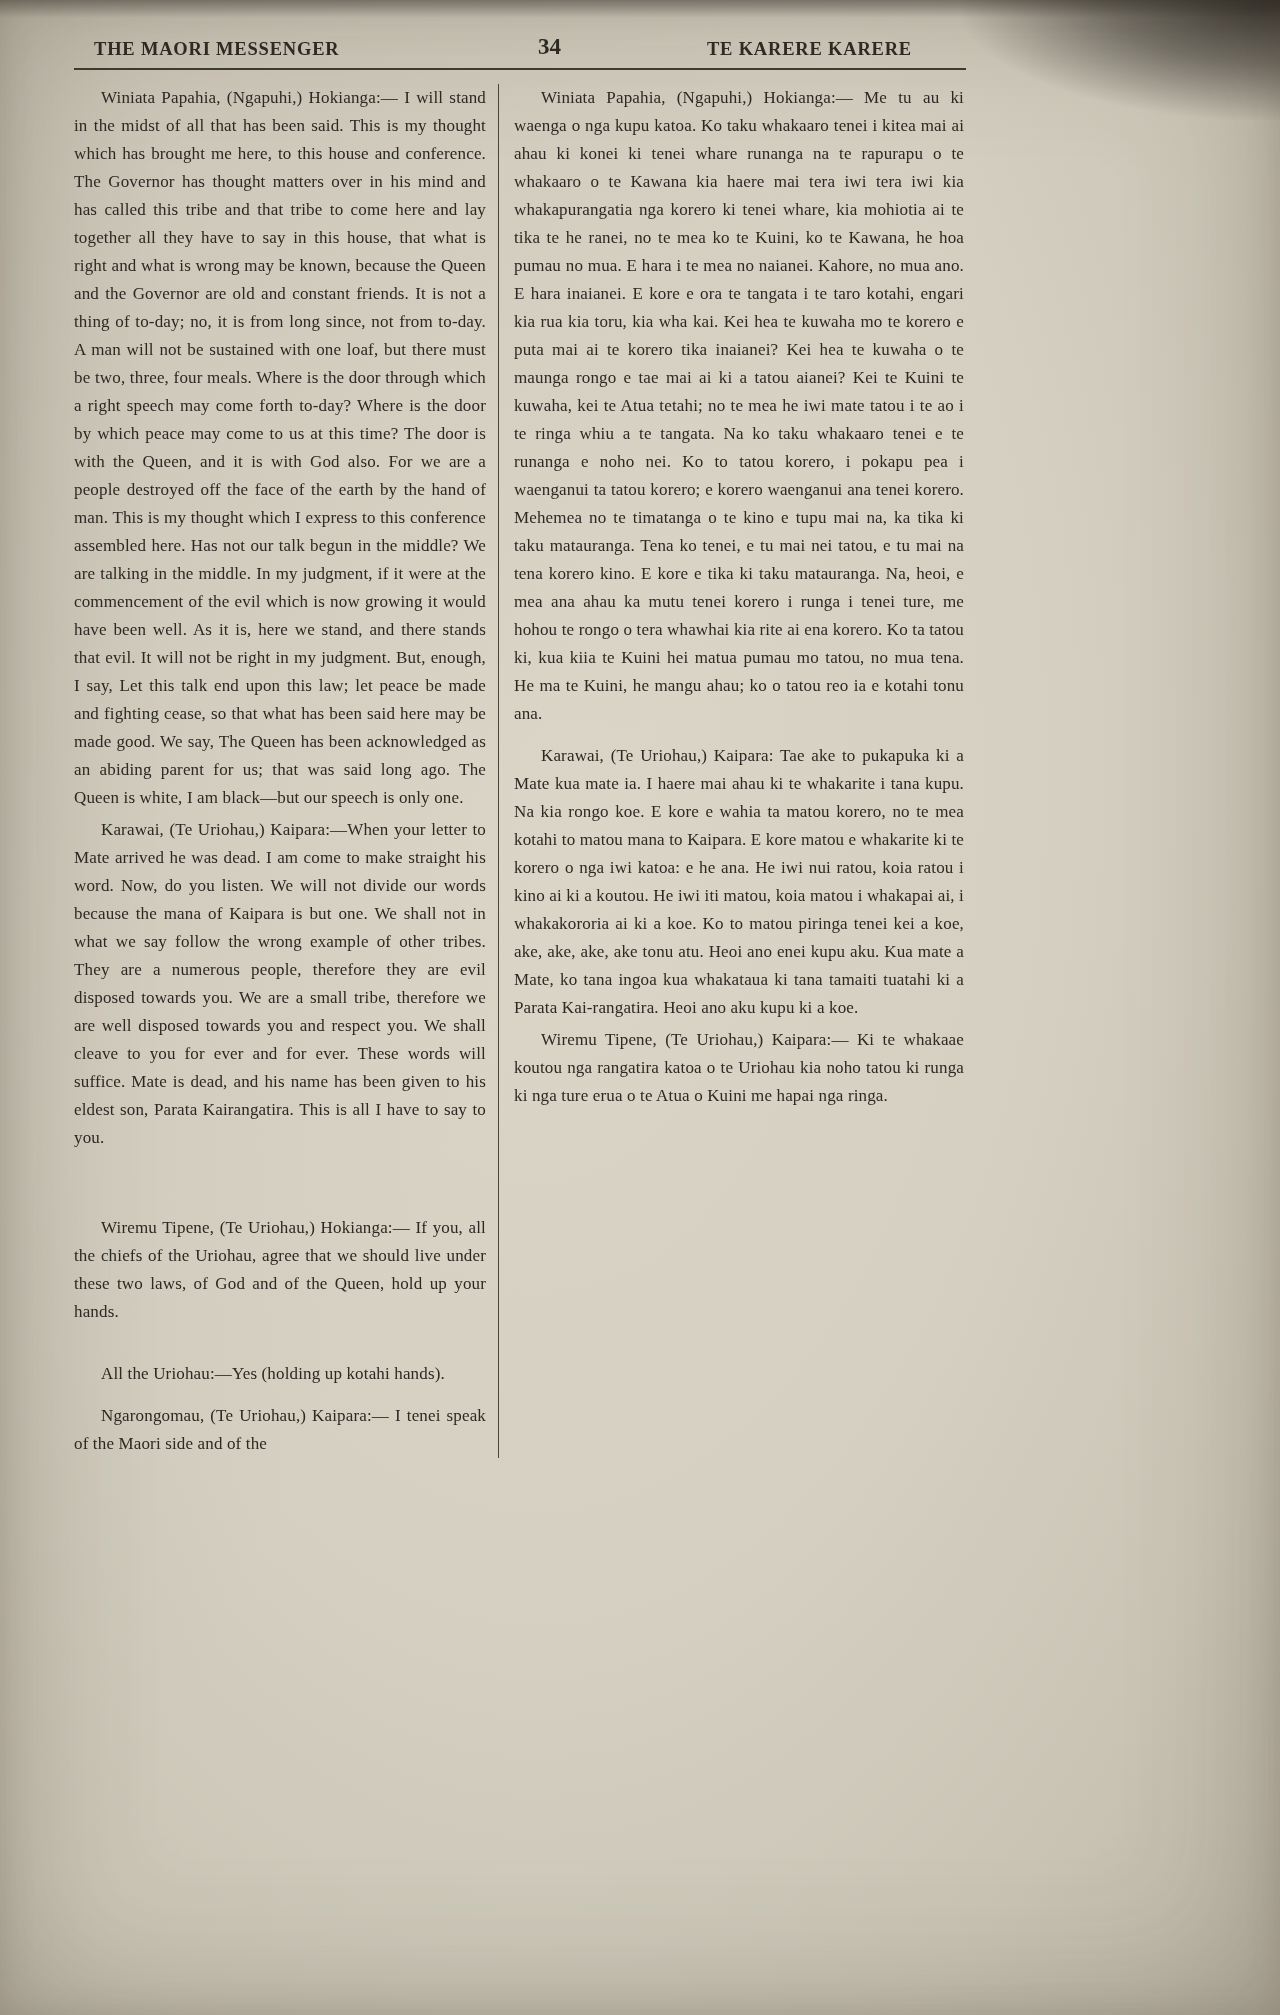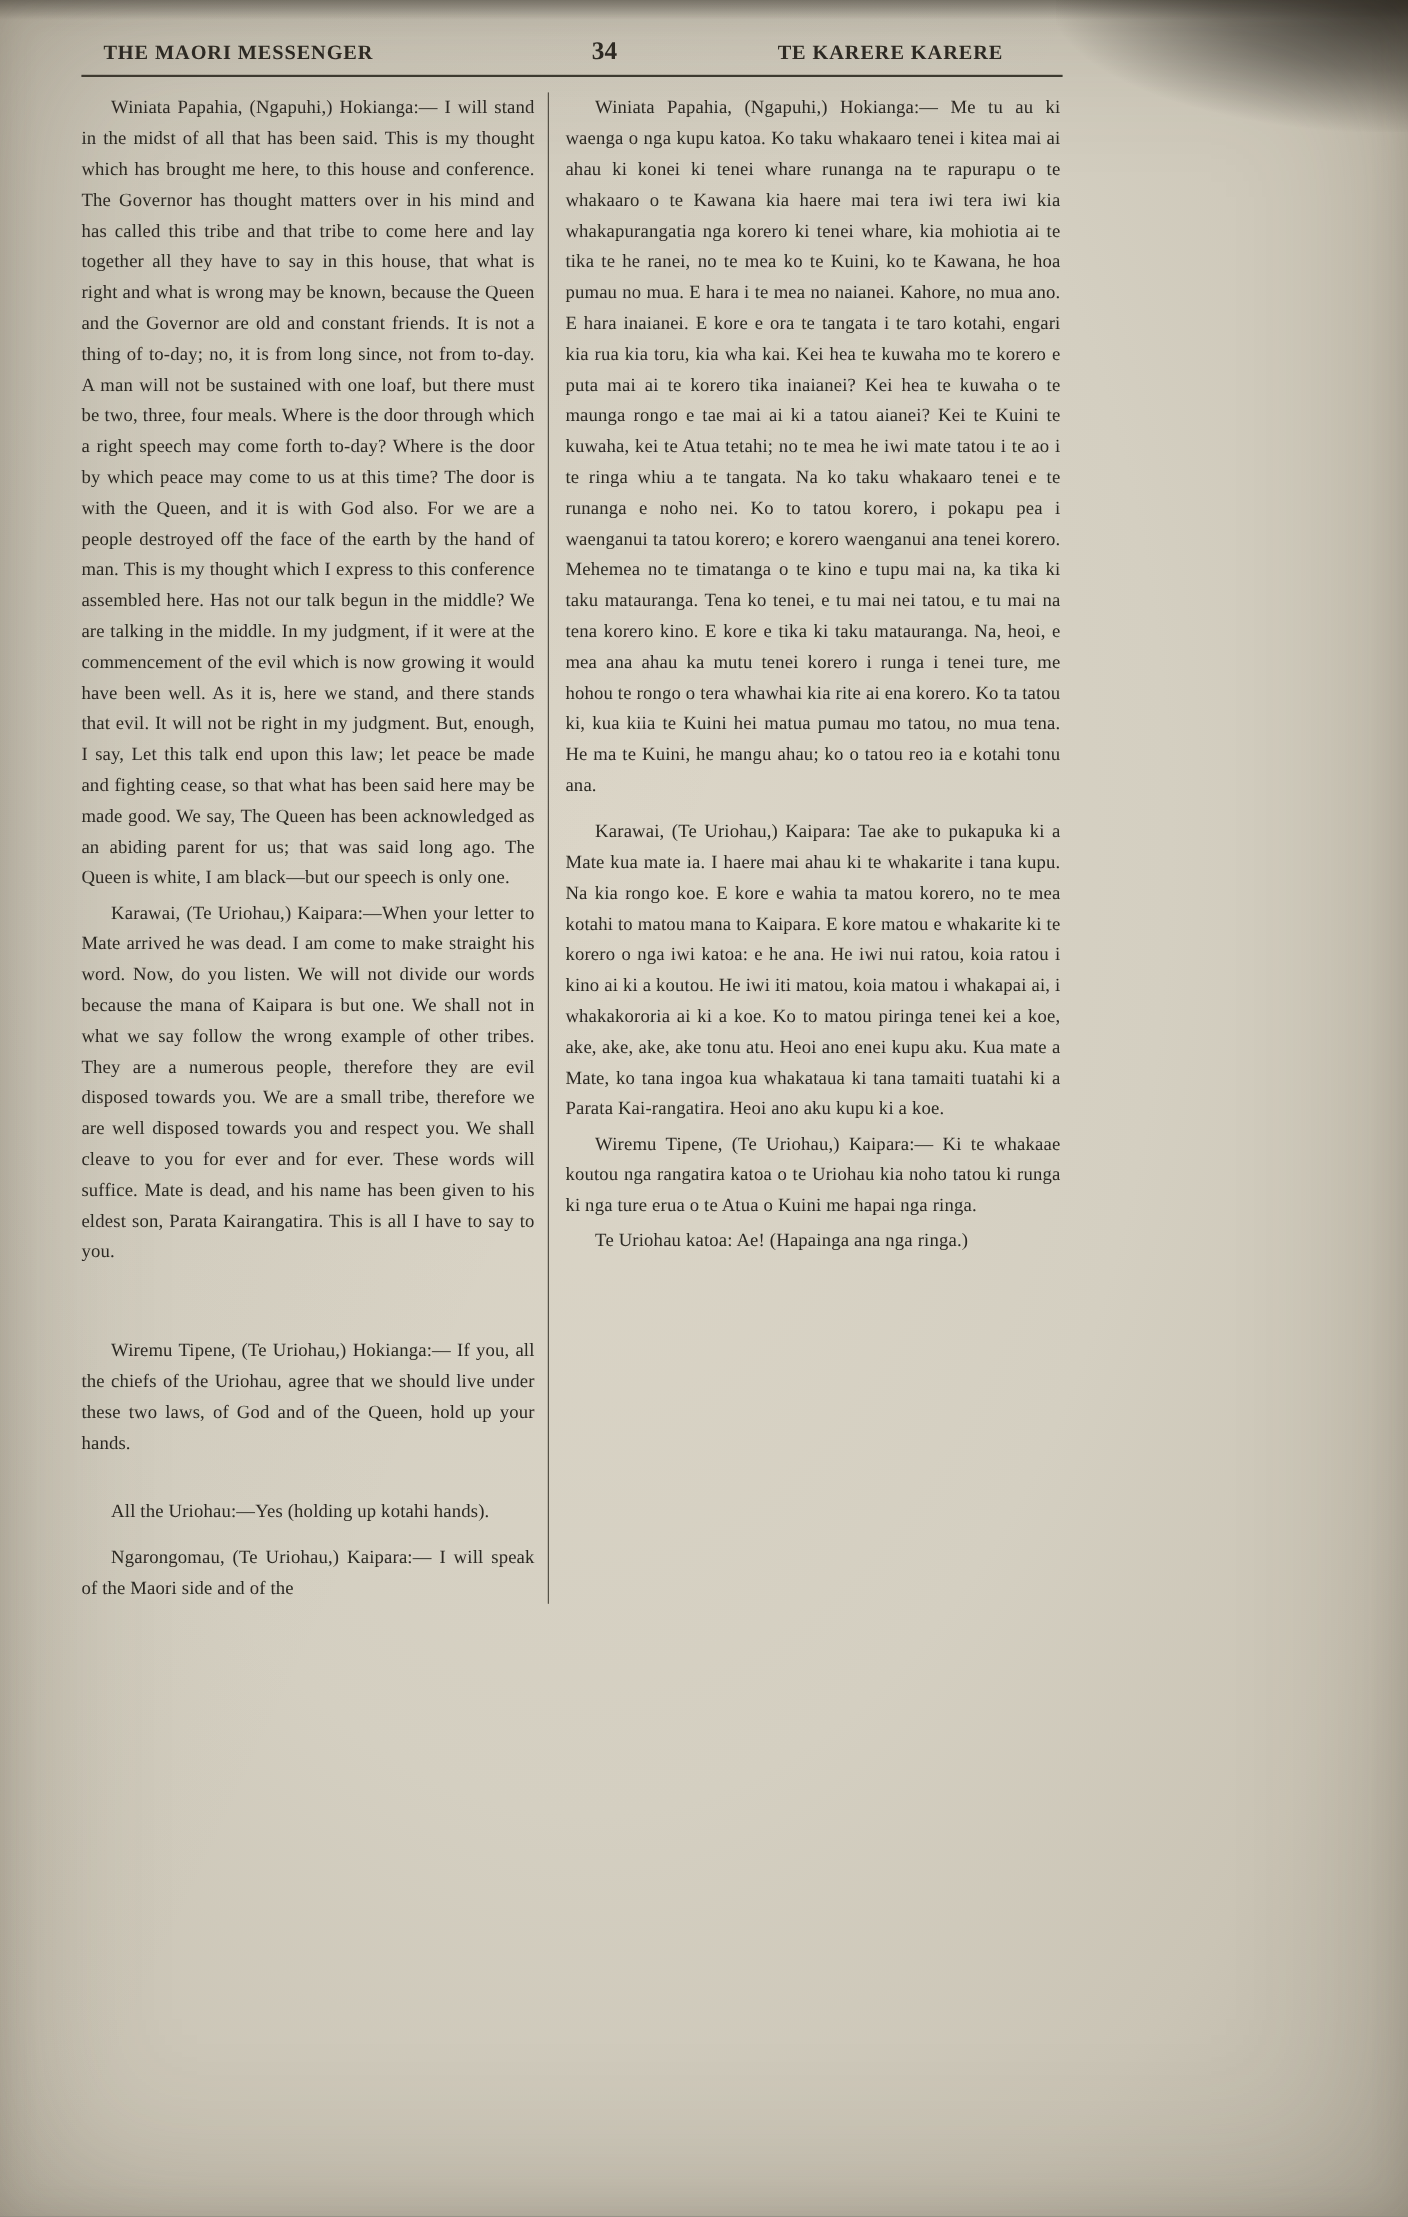--- a/index.html
+++ b/index.html
@@ -80,29 +80,28 @@
 
     <div class="rule"></div>
 
     <div class="cols">
 
       <div class="col col-en">
         <p class="para">Winiata Papahia, (Ngapuhi,) Hokianga:— I will stand in the midst of all that has been said. This is my thought which has brought me here, to this house and conference. The Governor has thought matters over in his mind and has called this tribe and that tribe to come here and lay together all they have to say in this house, that what is right and what is wrong may be known, because the Queen and the Governor are old and constant friends. It is not a thing of to-day; no, it is from long since, not from to-day. A man will not be sustained with one loaf, but there must be two, three, four meals. Where is the door through which a right speech may come forth to-day? Where is the door by which peace may come to us at this time? The door is with the Queen, and it is with God also. For we are a people destroyed off the face of the earth by the hand of man. This is my thought which I express to this conference assembled here. Has not our talk begun in the middle? We are talking in the middle. In my judgment, if it were at the commencement of the evil which is now growing it would have been well. As it is, here we stand, and there stands that evil. It will not be right in my judgment. But, enough, I say, Let this talk end upon this law; let peace be made and fighting cease, so that what has been said here may be made good. We say, The Queen has been acknowledged as an abiding parent for us; that was said long ago. The Queen is white, I am black—but our speech is only one.</p>
         <p class="para gap-xs">Karawai, (Te Uriohau,) Kaipara:—When your letter to Mate arrived he was dead. I am come to make straight his word. Now, do you listen. We will not divide our words because the mana of Kaipara is but one. We shall not in what we say follow the wrong example of other tribes. They are a numerous people, therefore they are evil disposed towards you. We are a small tribe, therefore we are well disposed towards you and respect you. We shall cleave to you for ever and for ever. These words will suffice. Mate is dead, and his name has been given to his eldest son, Parata Kairangatira. This is all I have to say to you.</p>
         <p class="para gap-lg">Wiremu Tipene, (Te Uriohau,) Hokianga:— If you, all the chiefs of the Uriohau, agree that we should live under these two laws, of God and of the Queen, hold up your hands.</p>
         <p class="para gap-md">All the Uriohau:—Yes (holding up kotahi hands).</p>
-        <p class="para gap-sm">Ngarongomau, (Te Uriohau,) Kaipara:— I will speak of the Maori side and of the</p>
+        <p class="para gap-sm">Ngarongomau, (Te Uriohau,) Kaipara:— I tenei speak of the Maori side and of the</p>
       </div>
 
       <div class="divider"></div>
 
       <div class="col col-mi">
         <p class="para">Winiata Papahia, (Ngapuhi,) Hokianga:— Me tu au ki waenga o nga kupu katoa. Ko taku whakaaro tenei i kitea mai ai ahau ki konei ki tenei whare runanga na te rapurapu o te whakaaro o te Kawana kia haere mai tera iwi tera iwi kia whakapurangatia nga korero ki tenei whare, kia mohiotia ai te tika te he ranei, no te mea ko te Kuini, ko te Kawana, he hoa pumau no mua. E hara i te mea no naianei. Kahore, no mua ano. E hara inaianei. E kore e ora te tangata i te taro kotahi, engari kia rua kia toru, kia wha kai. Kei hea te kuwaha mo te korero e puta mai ai te korero tika inaianei? Kei hea te kuwaha o te maunga rongo e tae mai ai ki a tatou aianei? Kei te Kuini te kuwaha, kei te Atua tetahi; no te mea he iwi mate tatou i te ao i te ringa whiu a te tangata. Na ko taku whakaaro tenei e te runanga e noho nei. Ko to tatou korero, i pokapu pea i waenganui ta tatou korero; e korero waenganui ana tenei korero. Mehemea no te timatanga o te kino e tupu mai na, ka tika ki taku matauranga. Tena ko tenei, e tu mai nei tatou, e tu mai na tena korero kino. E kore e tika ki taku matauranga. Na, heoi, e mea ana ahau ka mutu tenei korero i runga i tenei ture, me hohou te rongo o tera whawhai kia rite ai ena korero. Ko ta tatou ki, kua kiia te Kuini hei matua pumau mo tatou, no mua tena. He ma te Kuini, he mangu ahau; ko o tatou reo ia e kotahi tonu ana.</p>
         <p class="para gap-sm">Karawai, (Te Uriohau,) Kaipara: Tae ake to pukapuka ki a Mate kua mate ia. I haere mai ahau ki te whakarite i tana kupu. Na kia rongo koe. E kore e wahia ta matou korero, no te mea kotahi to matou mana to Kaipara. E kore matou e whakarite ki te korero o nga iwi katoa: e he ana. He iwi nui ratou, koia ratou i kino ai ki a koutou. He iwi iti matou, koia matou i whakapai ai, i whakakororia ai ki a koe. Ko to matou piringa tenei kei a koe, ake, ake, ake, ake tonu atu. Heoi ano enei kupu aku. Kua mate a Mate, ko tana ingoa kua whakataua ki tana tamaiti tuatahi ki a Parata Kai-rangatira. Heoi ano aku kupu ki a koe.</p>
         <p class="para gap-xs">Wiremu Tipene, (Te Uriohau,) Kaipara:— Ki te whakaae koutou nga rangatira katoa o te Uriohau kia noho tatou ki runga ki nga ture erua o te Atua o Kuini me hapai nga ringa.</p>
-        <p class="para gap-xs">Te Uriohau katoa: Ae! (Hapainga ana nga ringa.)</p>
       </div>
 
     </div>
   </div>
 
   <div class="sheet-vignette"></div>
 </div>
 
 </body></html>

